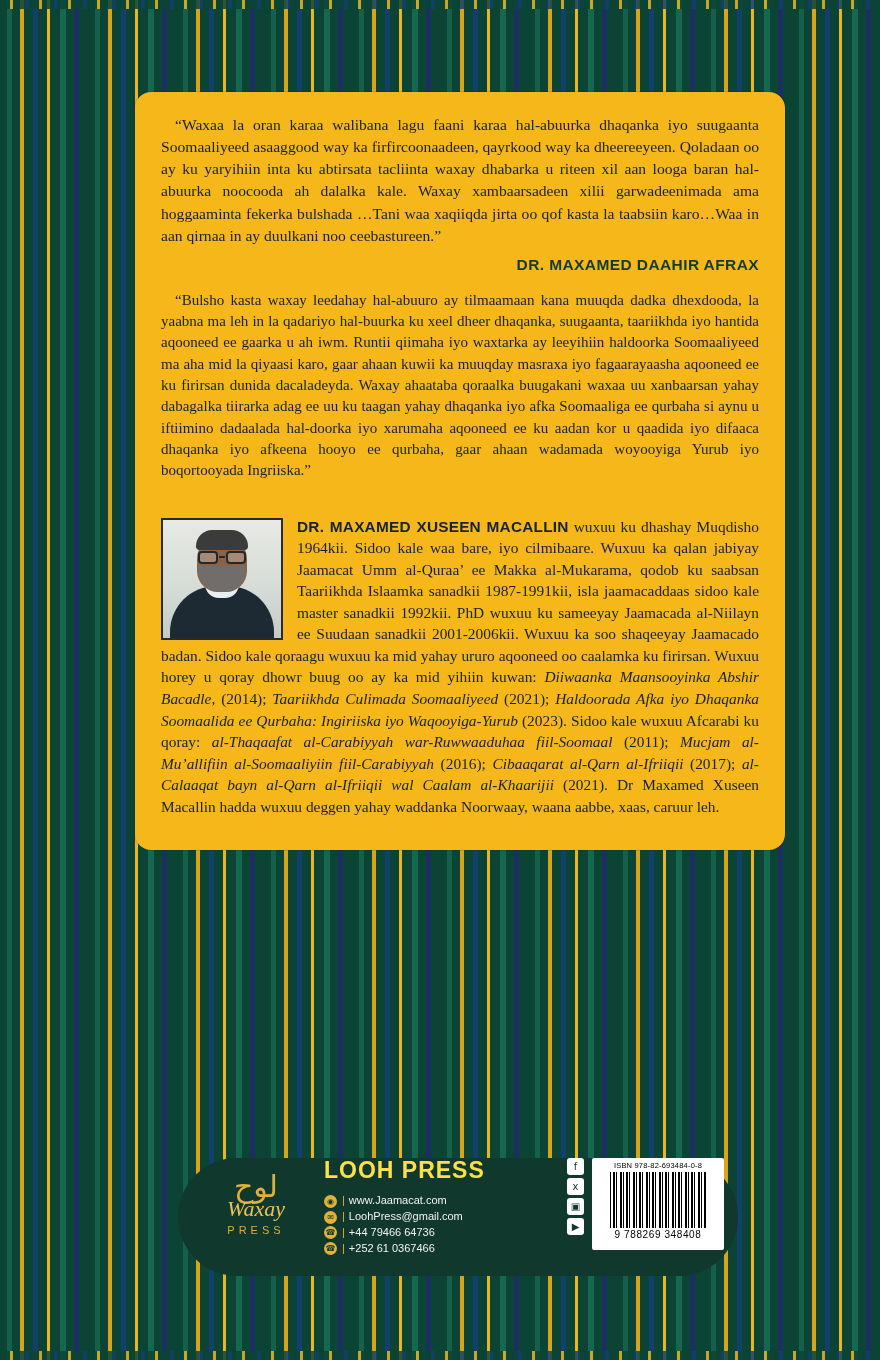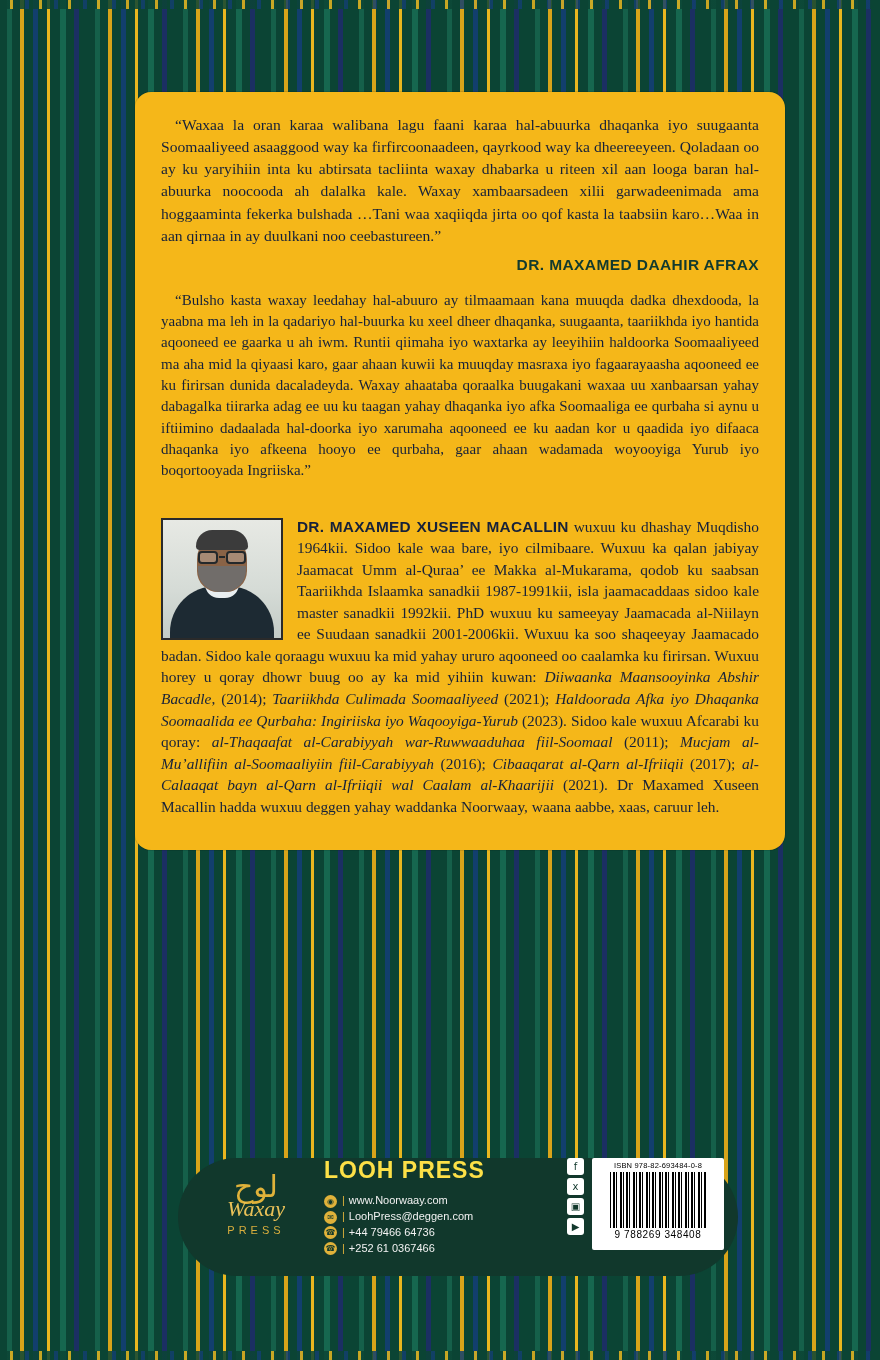--- a/index.html
+++ b/index.html
@@ -293,27 +293,27 @@
     <div class="script">Waxay</div>
     <div class="sub">PRESS</div>
   </div>
 
   <div id="press-info">
     <div id="press-name">LOOH PRESS</div>
 
     <div class="contact-row">
       <span class="ci">◉</span>
       <span class="bar">|</span>
-      <span>www.Noorwaay.com</span>
+      <span>www.Jaamacat.com</span>
     </div>
 
     <div class="contact-row">
       <span class="ci">✉</span>
       <span class="bar">|</span>
-      <span>LoohPress@deggen.com</span>
+      <span>LoohPress@gmail.com</span>
     </div>
 
     <div class="contact-row">
       <span class="ci">☎</span>
       <span class="bar">|</span>
       <span>+44 79466 64736</span>
     </div>
 
     <div class="contact-row">
       <span class="ci">☎</span>

